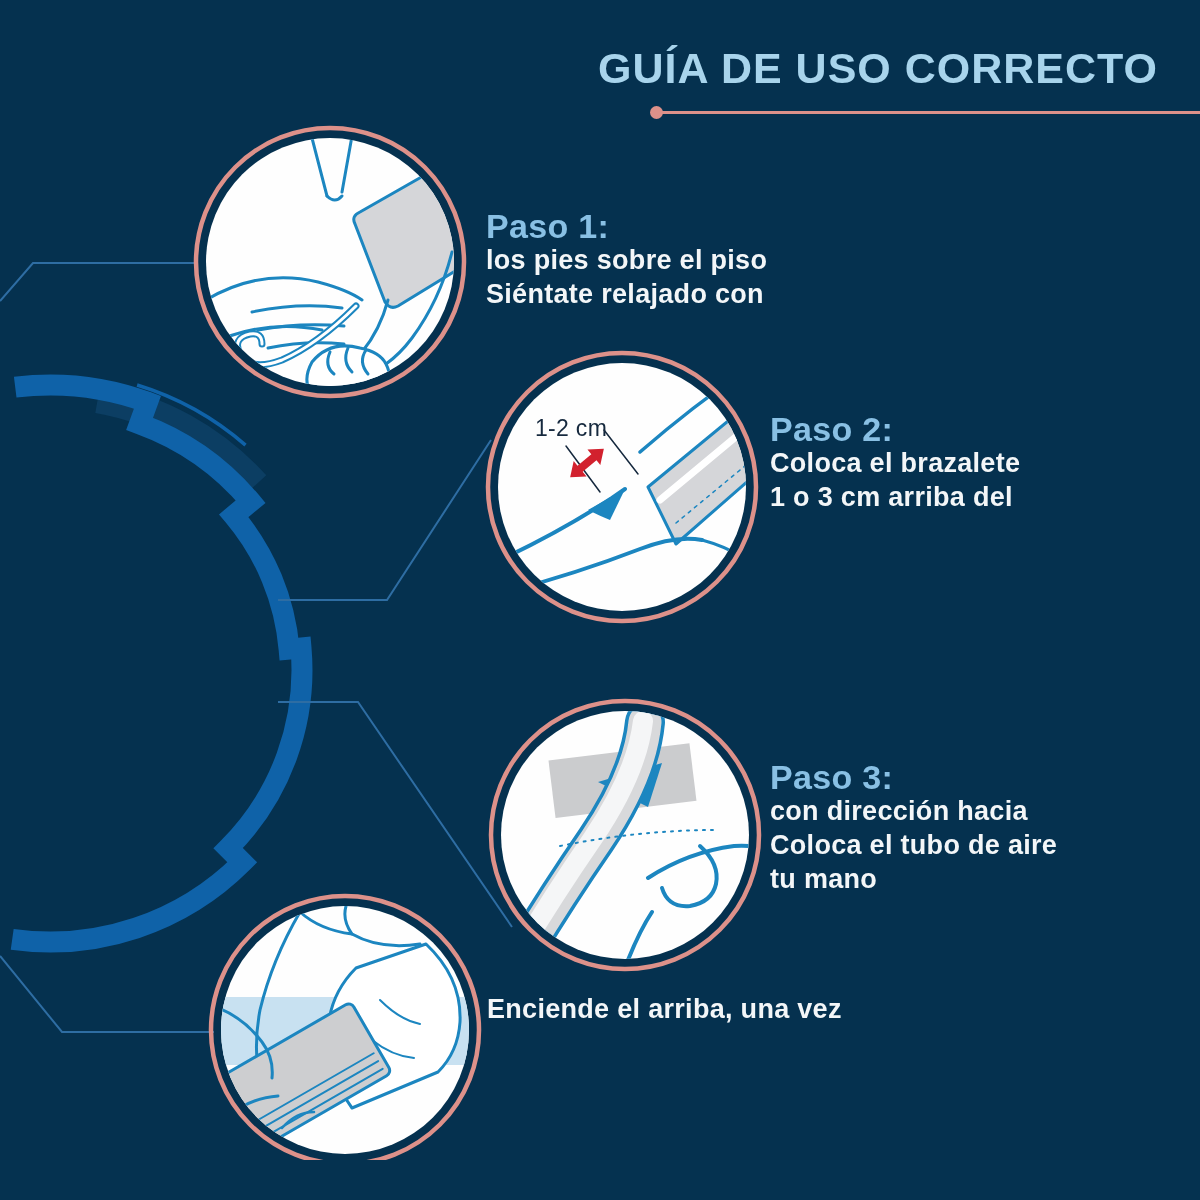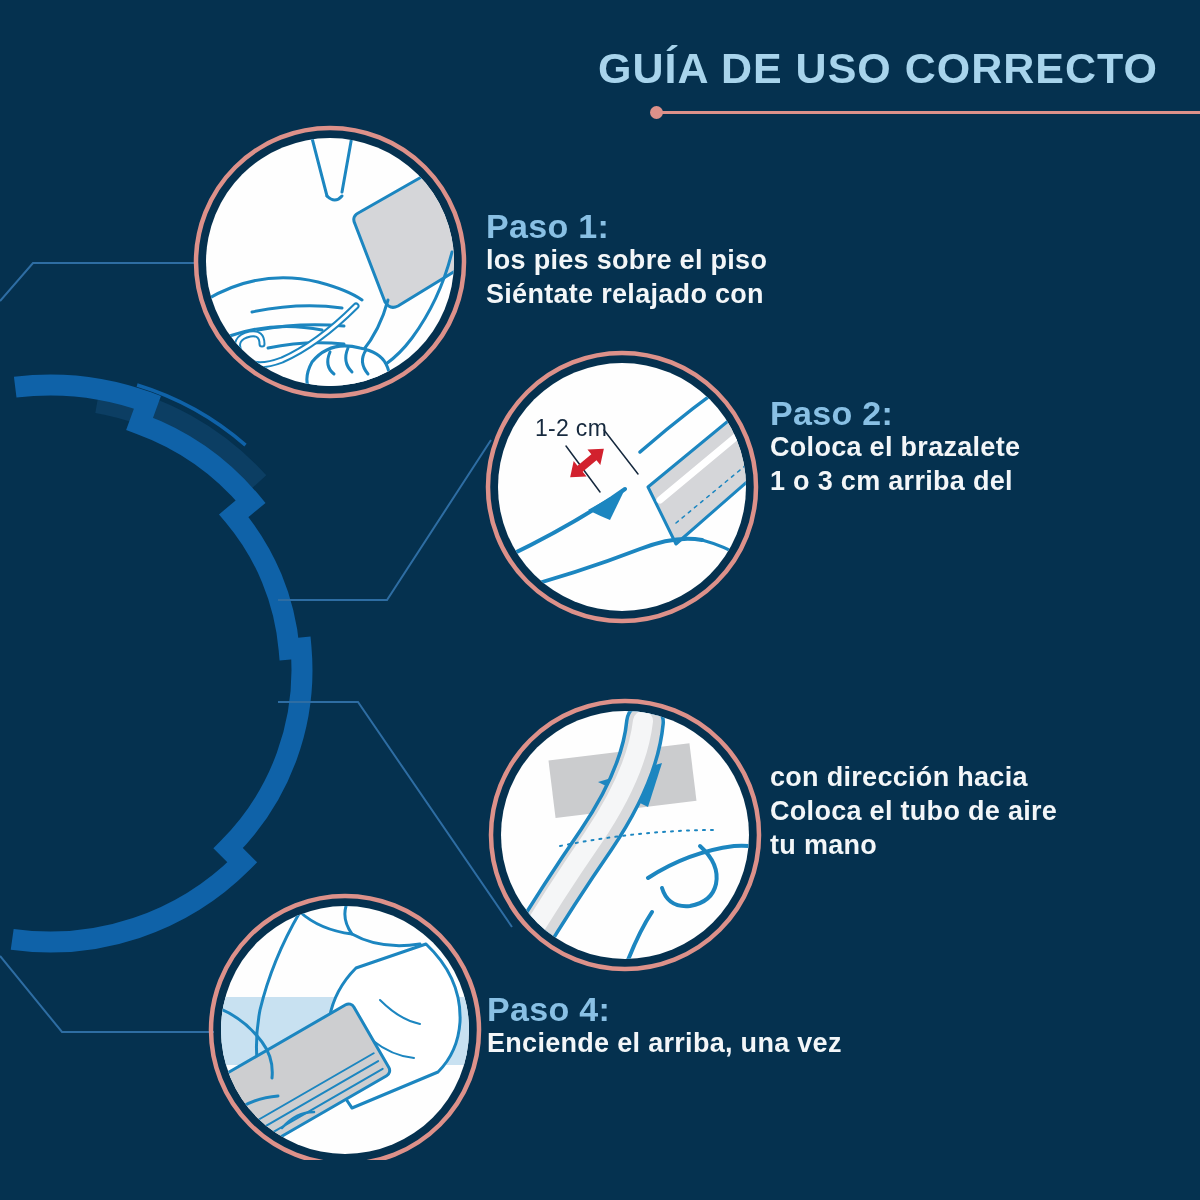--- a/index.html
+++ b/index.html
@@ -164,32 +164,32 @@
   <div class="page-title">GUÍA DE USO CORRECTO</div>
   <div class="title-dot"></div>
   <div class="title-rule"></div>
 
   <div class="step" style="left:486px;top:209px;">
     <div class="step-label">Paso 1:</div>
     <div class="step-line">los pies sobre el piso</div>
     <div class="step-line">Siéntate relajado con</div>
   </div>
 
-  <div class="step" style="left:770px;top:396px;">
+  <div class="step" style="left:770px;top:412px;">
     <div class="step-label">Paso 2:</div>
     <div class="step-line">Coloca el brazalete</div>
     <div class="step-line">1 o 3 cm arriba del</div>
   </div>
 
   <div class="step" style="left:770px;top:760px;">
+    <div class="step-label">Paso 3:</div>
     <div class="step-line">con dirección hacia</div>
     <div class="step-line">Coloca el tubo de aire</div>
     <div class="step-line">tu mano</div>
   </div>
 
   <div class="step" style="left:487px;top:992px;">
-    <div class="step-label">Paso 4:</div>
     <div class="step-line">Enciende el arriba, una vez</div>
   </div>
 
   <div class="cuff-distance">1-2 cm</div>
 
 </div>
 
 </body></html>

